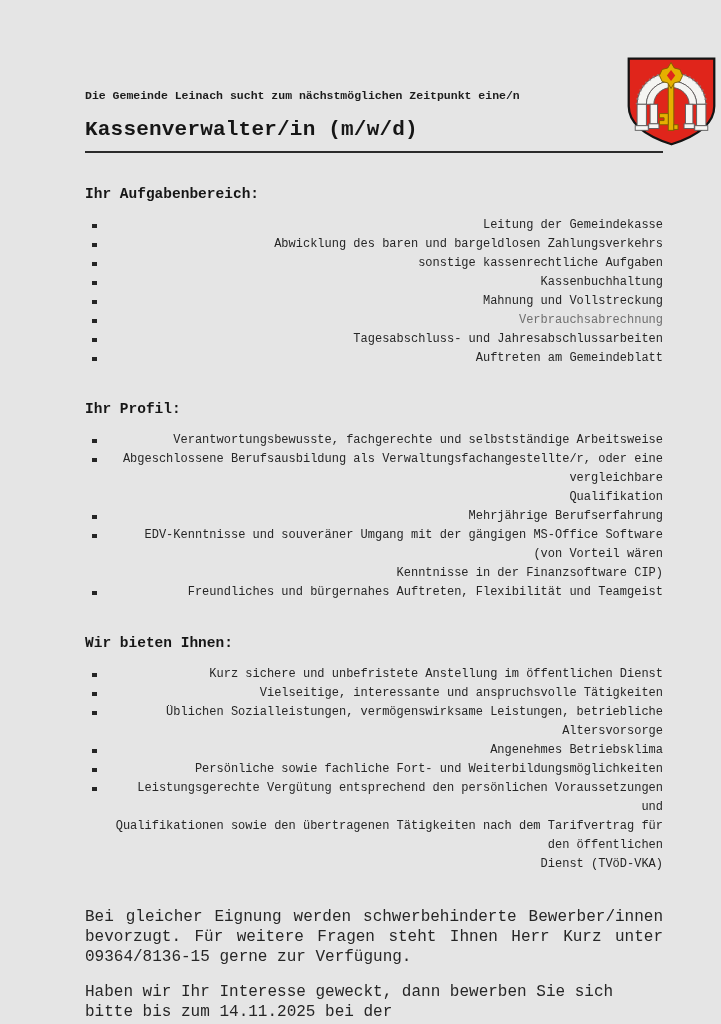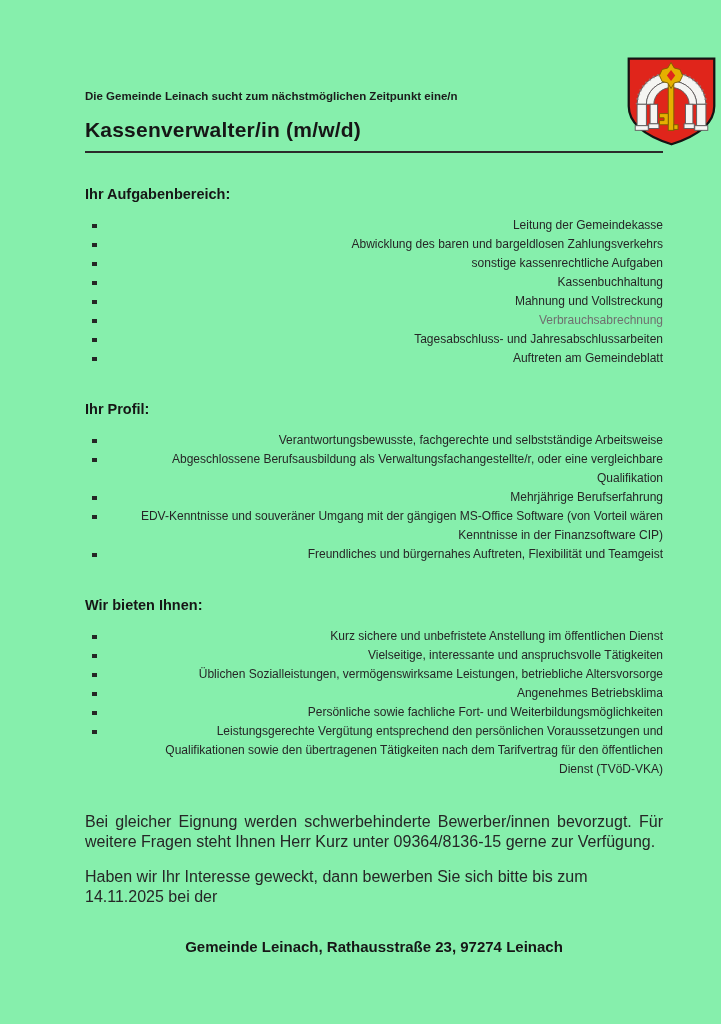--- a/index.html
+++ b/index.html
@@ -1,21 +1,21 @@
 <!DOCTYPE html>
 <html lang="de"><head>
 <meta charset="utf-8">
 <title>Document</title>
 <style>
   html,body { margin:0; padding:0; background:#ffffff; }
   .page {
     position:relative;
     width:721px; height:1024px;
-    background:#86efac;
-    font-family:Liberation Sans, sans-serif;
+    background:#e5e5e5;
+    font-family:Liberation Mono, monospace;
     color:#262626;
     overflow:hidden;
     box-sizing:border-box;
   }
   .content {
     position:absolute;
     left:85px; right:58px; top:0;
   }
   .tagline {
     margin:89px 0 0 0;

